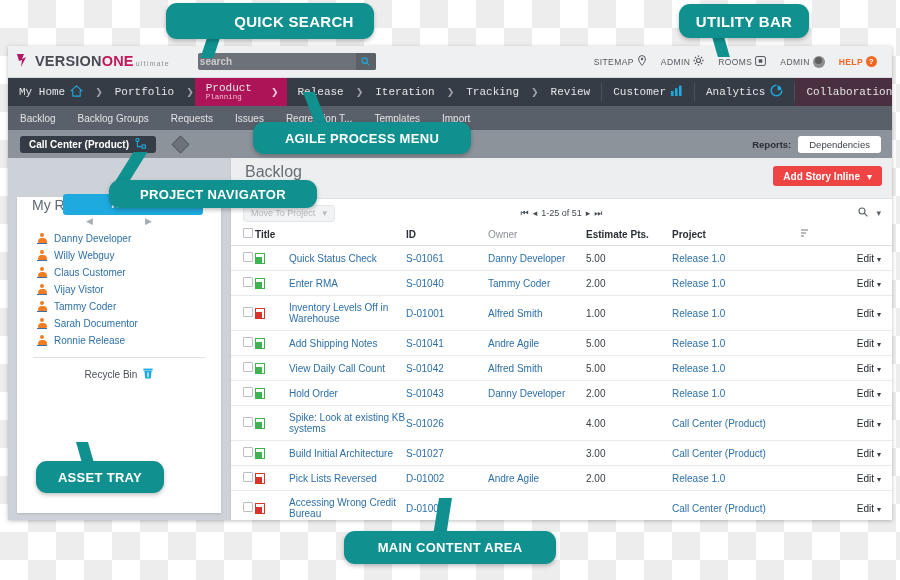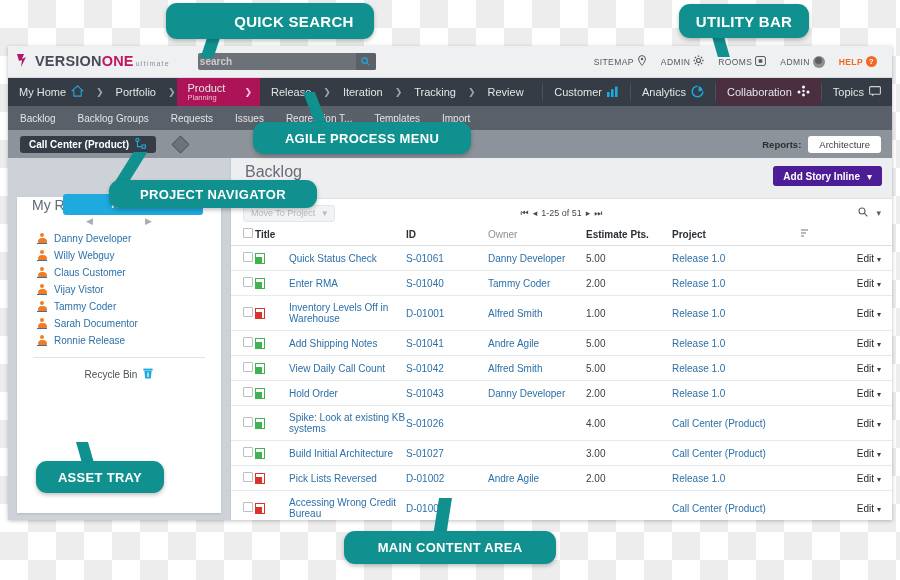--- a/index.html
+++ b/index.html
@@ -46,21 +46,21 @@
   .avatar{width:12px;height:12px;border-radius:50%;background:#8e8e8e;overflow:hidden;position:relative;}
   .avatar:after{content:"";position:absolute;left:2.5px;top:1.5px;width:7px;height:7px;border-radius:50%;background:#5e5e5e;}
   .badge-o{width:11px;height:11px;border-radius:50%;background:#f26722;color:#fff;
            font-size:8px;font-weight:700;display:flex;align-items:center;justify-content:center;}
 
   
   .mainnav{height:28px;background:#363c45;display:flex;align-items:stretch;}
   .nav-l{display:flex;align-items:stretch;}
   .nav-r{margin-left:auto;display:flex;align-items:stretch;}
   .nav-item{display:flex;align-items:center;gap:5px;padding:0 11px;color:#e3e5e8;
-            font-size:11px;cursor:pointer;position:relative;white-space:nowrap;}
+            font-size:11px;cursor:pointer;position:relative;white-space:nowrap;font-family:Liberation Mono, monospace;}
   .nav-item.active{background:#ad1457;}
   .nav-item.collab{background:#4a2f40;}
   .nav-sep{display:flex;align-items:center;color:#a0a4ab;font-size:9px;padding:0 1px;}
   .nav-two{display:flex;flex-direction:column;line-height:1.02;}
   .nav-two .t1{font-size:11px;}
   .nav-two .t2{font-size:7.5px;color:#f3bed3;}
   .nav-div{width:1px;background:#4a515b;margin:5px 0;}
 
   
   .subnav{height:24px;background:#5a6069;display:flex;align-items:center;}
@@ -93,21 +93,21 @@
   .uicon .head{position:absolute;left:3px;top:0;width:4px;height:4px;border-radius:50%;background:#f07c23;}
   .uicon .body{position:absolute;left:0.5px;top:4.5px;width:9px;height:5px;border-radius:4px 4px 1px 1px;background:#f07c23;}
   .uicon .base{position:absolute;left:0;bottom:0;width:10px;height:1.5px;background:#3b6ea5;}
   .hr{margin:8px 16px 0;height:1px;background:#dfe3e6;}
   .recycle{margin-top:10px;display:flex;align-items:center;justify-content:center;gap:6px;
            font-size:10px;color:#4b5158;cursor:pointer;}
 
   .main{flex:1;background:#fff;position:relative;border-left:1px solid #c3c9cf;}
   .main-head{height:40px;background:#eceef0;position:relative;border-bottom:1px solid #dfe2e5;}
   .page-title{position:absolute;left:14px;top:5px;font-size:16px;color:#666d74;}
-  .asi{position:absolute;right:10px;top:8px;height:20px;background:#4c1d95;border-radius:3px;
+  .asi{position:absolute;right:10px;top:8px;height:20px;background:#ef4444;border-radius:3px;
        color:#fff;font-size:10px;font-weight:700;display:flex;align-items:center;gap:7px;
        padding:0 10px;cursor:pointer;}
 
   .toolrow{height:22px;display:flex;align-items:center;position:relative;padding-top:3px;}
   .mtp{margin-left:12px;background:#f1f3f4;border:1px solid #e4e7e9;border-radius:3px;height:15px;
        display:flex;align-items:center;gap:7px;padding:0 7px;font-size:9px;color:#b5babf;cursor:pointer;}
   .pager{position:absolute;left:0;right:0;display:flex;justify-content:center;align-items:center;
          gap:4px;font-size:9px;color:#444a50;pointer-events:none;}
   .pager span{pointer-events:auto;cursor:pointer;}
   .pg-txt{font-weight:400;}
@@ -331,21 +331,21 @@
       <span>
         <svg width="12" height="11" viewBox="0 0 12 11">
             <circle cx="2.4" cy="2" r="1.6" fill="none" stroke="#1eaade" stroke-width="1.1"></circle>
             <path d="M2.4 3.8 L2.4 8.6 L6.6 8.6" fill="none" stroke="#1eaade" stroke-width="1.1"></path>
             <rect x="7" y="7" width="3.4" height="3.2" fill="none" stroke="#1eaade" stroke-width="1.1"></rect>
           </svg>
       </span>
     </div>
     <div class="diamond"></div>
     <div class="reports-lbl">Reports:</div>
-    <div class="reports-sel">Architecture</div>
+    <div class="reports-sel">Dependencies</div>
   </div>
 
   <div class="body">
 
     <div class="sidebar">
       <div class="side-card">
         <div class="addbtn">Add Item</div>
         <div class="mrc">My Recent Changes</div>
         <div class="mrc-arrows">
           <span>◀</span>

